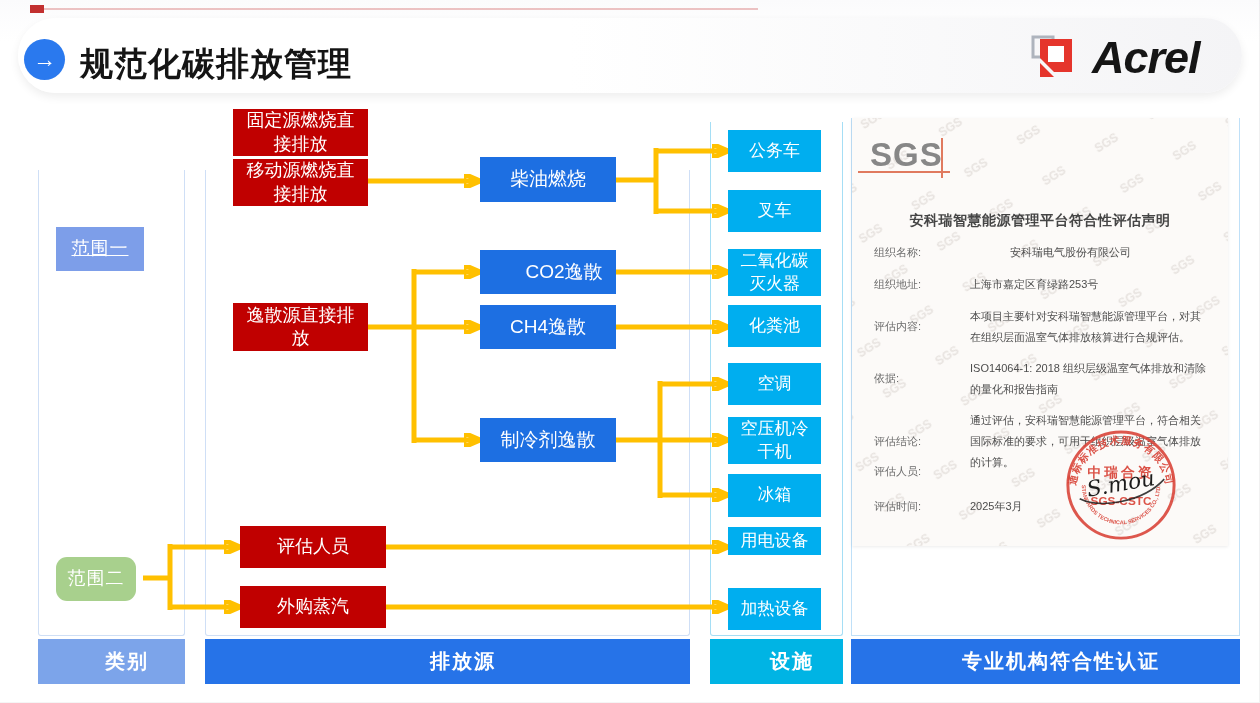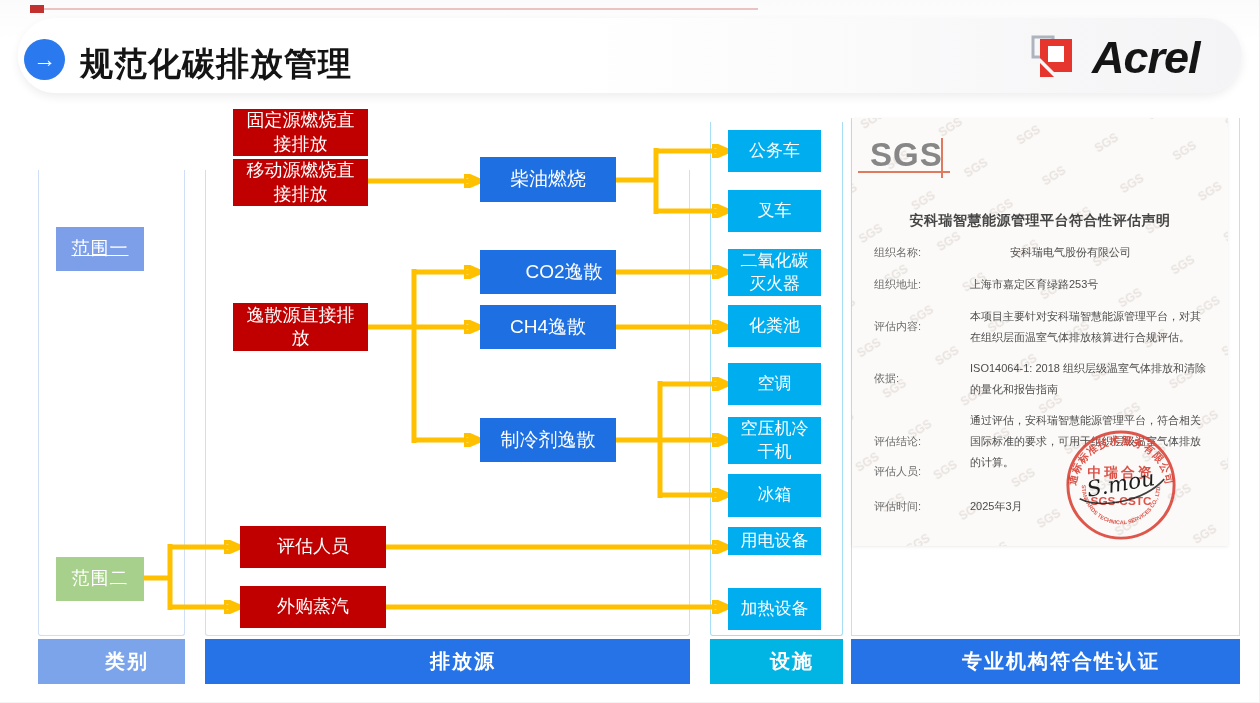--- a/index.html
+++ b/index.html
@@ -186,21 +186,21 @@
     <path d="M658 384 H726" marker-end="url(#arw)"></path>
     <path d="M658 440 H726" marker-end="url(#arw)"></path>
     <path d="M658 495 H726" marker-end="url(#arw)"></path>
     <path d="M168 547 H238" marker-end="url(#arw)"></path>
     <path d="M168 607 H238" marker-end="url(#arw)"></path>
     <path d="M385 547 H726" marker-end="url(#arw)"></path>
     <path d="M385 607 H726" marker-end="url(#arw)"></path>
   </svg>
 
   <div class="node scope1" style="left:56px; top:227px; width:88px; height:44px;">范围一</div>
-  <div class="node scope2" style="left:56px; top:557px; width:88px; height:44px;">范围二</div>
+  <div class="node scope2" style="left:56px; top:557px; width:80px; height:44px;border-radius:11px;">范围二</div>
 
   <div class="node red" style="left:233px; top:109px; width:135px; height:47px;">固定源燃烧直接排放</div>
   <div class="node red" style="left:233px; top:159px; width:135px; height:47px;">移动源燃烧直接排放</div>
   <div class="node red" style="left:233px; top:303px; width:135px; height:48px;">逸散源直接排放</div>
   <div class="node red" style="left:240px; top:526px; width:146px; height:42px;">评估人员</div>
   <div class="node red" style="left:240px; top:586px; width:146px; height:42px;">外购蒸汽</div>
 
   <div class="node blue" style="left:480px; top:157px; width:136px; height:45px;">柴油燃烧</div>
   <div class="node blue" style="left:480px; top:250px; width:136px; height:44px;padding-left:32px;">CO2逸散</div>
   <div class="node blue" style="left:480px; top:305px; width:136px; height:44px;">CH4逸散</div>

